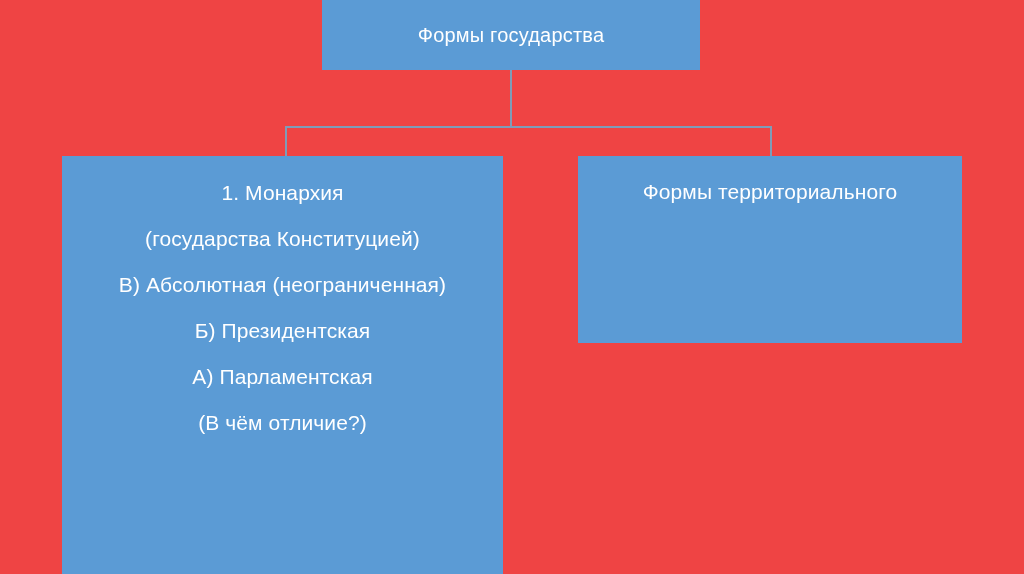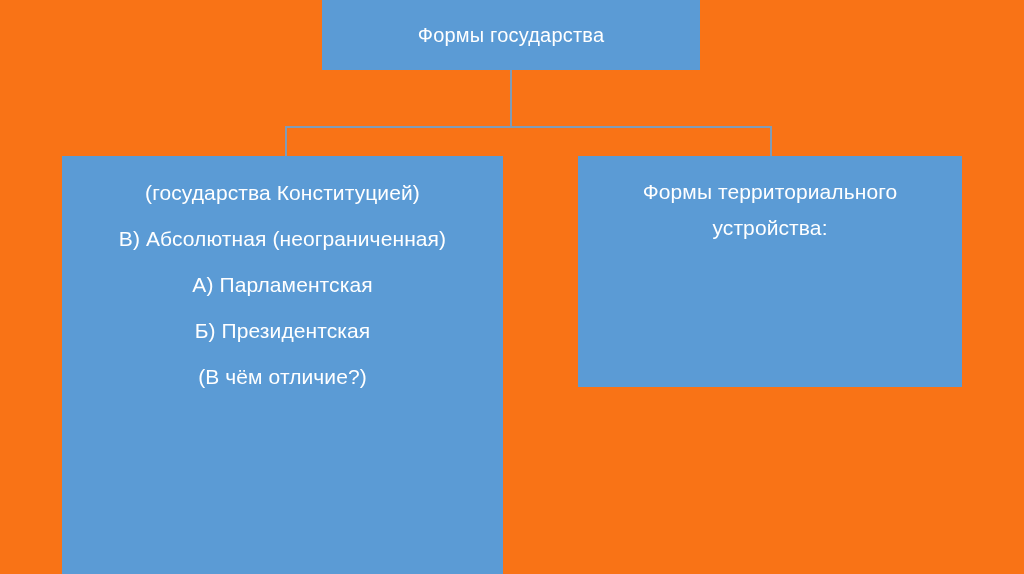--- a/index.html
+++ b/index.html
@@ -9,21 +9,21 @@
     width:1024px;
     height:574px;
     background:#ffffff;
     overflow:hidden;
   }
 
   #canvas {
     position:relative;
     width:1024px;
     height:574px;
-    background:#f97316;
+    background:#ef4444;
     font-family:"Liberation Sans", sans-serif;
   }
 
   
   .node {
     position:absolute;
     background:#5b9bd5;
     color:#ffffff;
     text-align:center;
     line-height:1.0;
@@ -59,21 +59,21 @@
     height:46px;
     white-space:nowrap;
     letter-spacing:0.1px;
   }
 
   
   #right-node {
     left:578px;
     top:156px;
     width:384px;
-    height:231px;
+    height:187px;
     padding:18px 16px 0 16px;
   }
   #right-node .line {
     font-size:21px;
     line-height:36px;
     height:36px;
     white-space:nowrap;
     letter-spacing:0.1px;
   }
 
@@ -115,25 +115,25 @@
   <div class="node" id="root-node">
     <span class="node-title">Формы государства</span>
   </div>
 
   <div class="conn" id="conn-stem"></div>
   <div class="conn" id="conn-bus"></div>
   <div class="conn" id="conn-drop-left"></div>
   <div class="conn" id="conn-drop-right"></div>
 
   <div class="node" id="left-node">
+    <div class="line">1. Монархия</div>
     <div class="line">(государства Конституцией)</div>
     <div class="line">В) Абсолютная (неограниченная)</div>
+    <div class="line">Б) Президентская</div>
     <div class="line">А) Парламентская</div>
-    <div class="line">Б) Президентская</div>
     <div class="line">(В чём отличие?)</div>
   </div>
 
   <div class="node" id="right-node">
     <div class="line">Формы территориального</div>
-    <div class="line">устройства:</div>
   </div>
 
 </div>
 
 </body></html>

